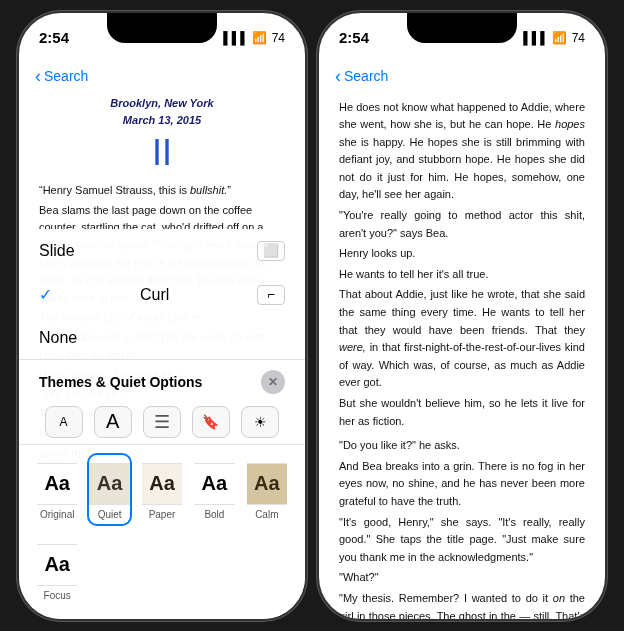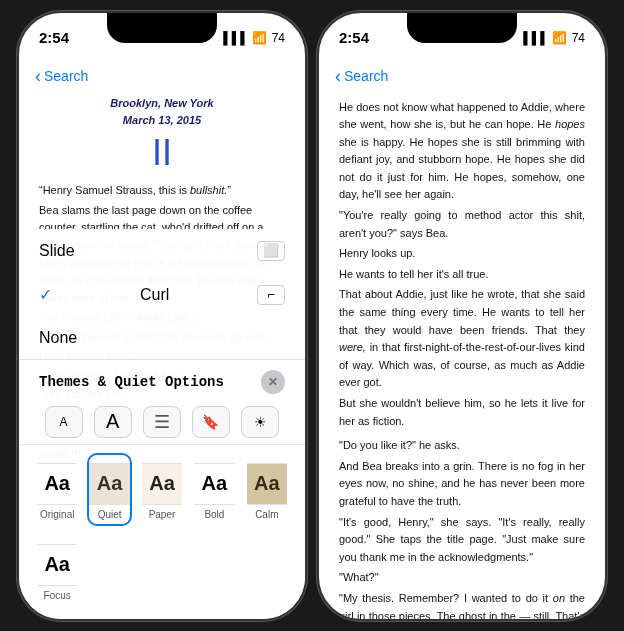--- a/index.html
+++ b/index.html
@@ -167,21 +167,20 @@
     .themes-header {
       display: flex;
       align-items: center;
       justify-content: space-between;
       padding: 10px 20px 6px;
     }
     .themes-title {
       font-size: 14px;
       font-weight: 600;
       color: #000;
-      font-family: Liberation Mono, monospace;
     }
     .close-btn {
       width: 24px;
       height: 24px;
       background: #c7c7cc;
       border-radius: 50%;
       display: flex;
       align-items: center;
       justify-content: center;
       color: #6e6e73;

